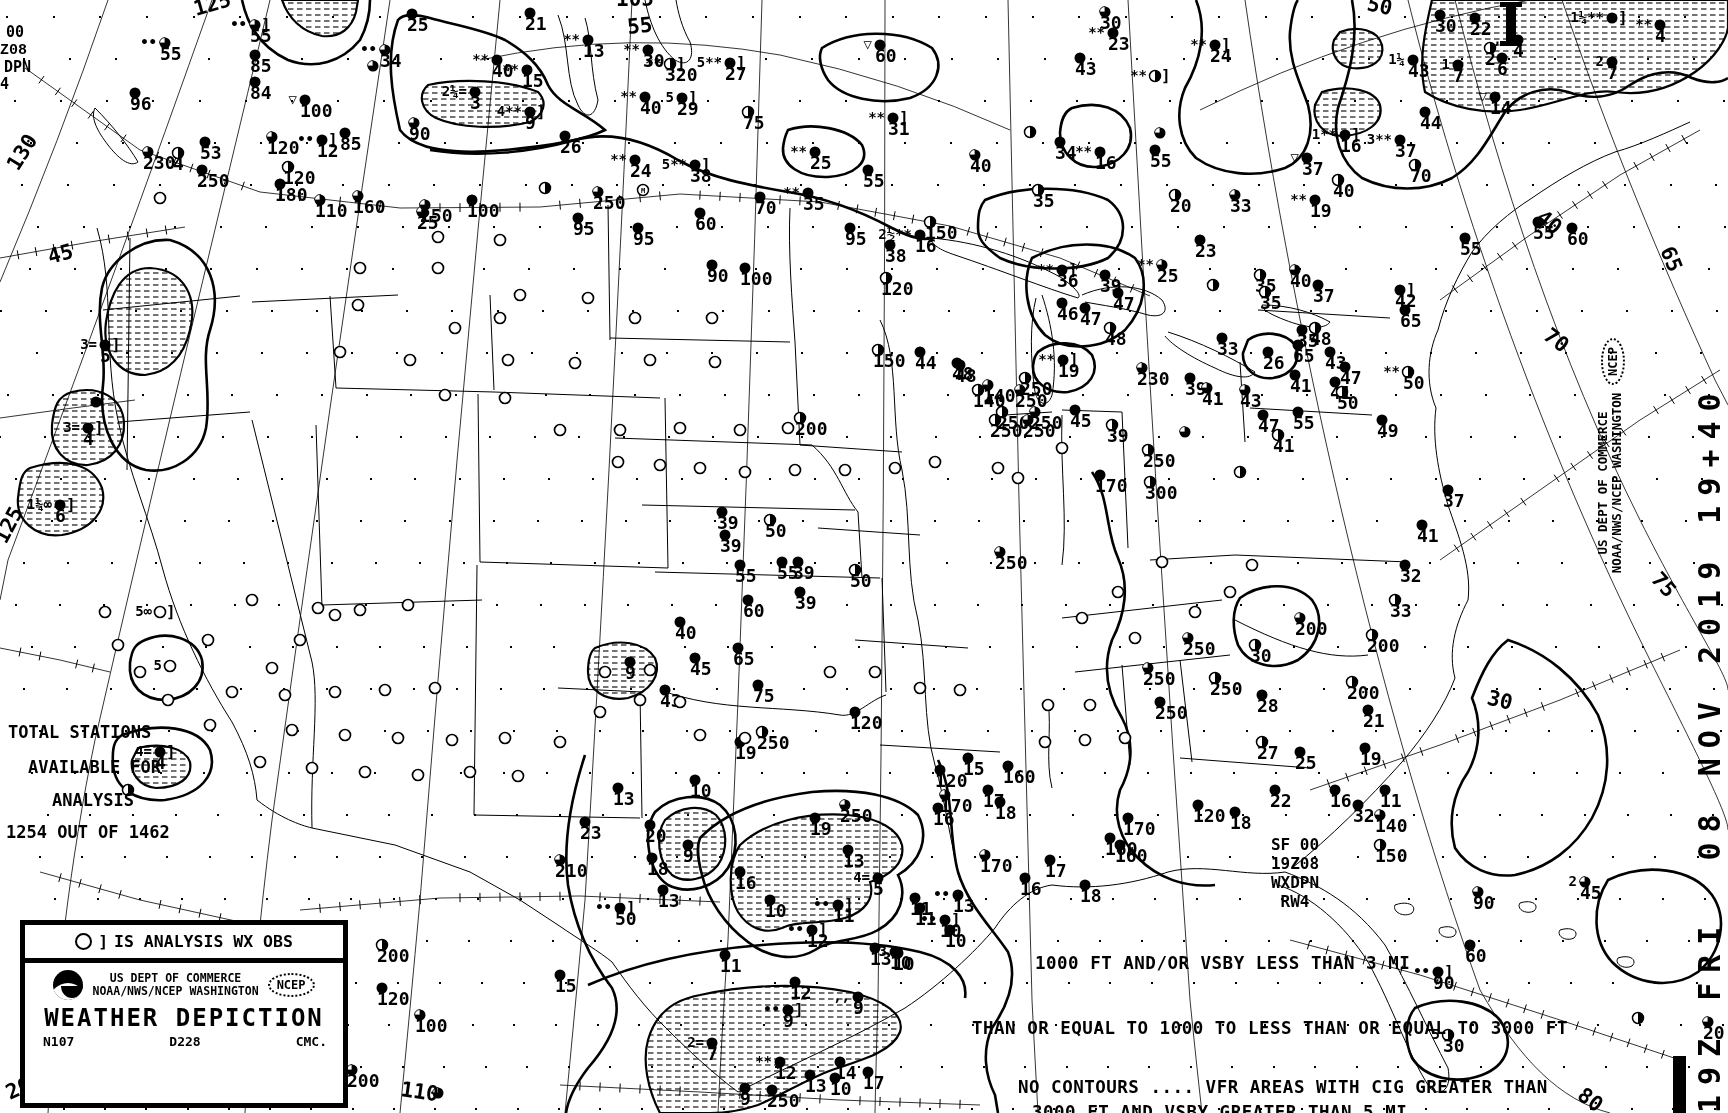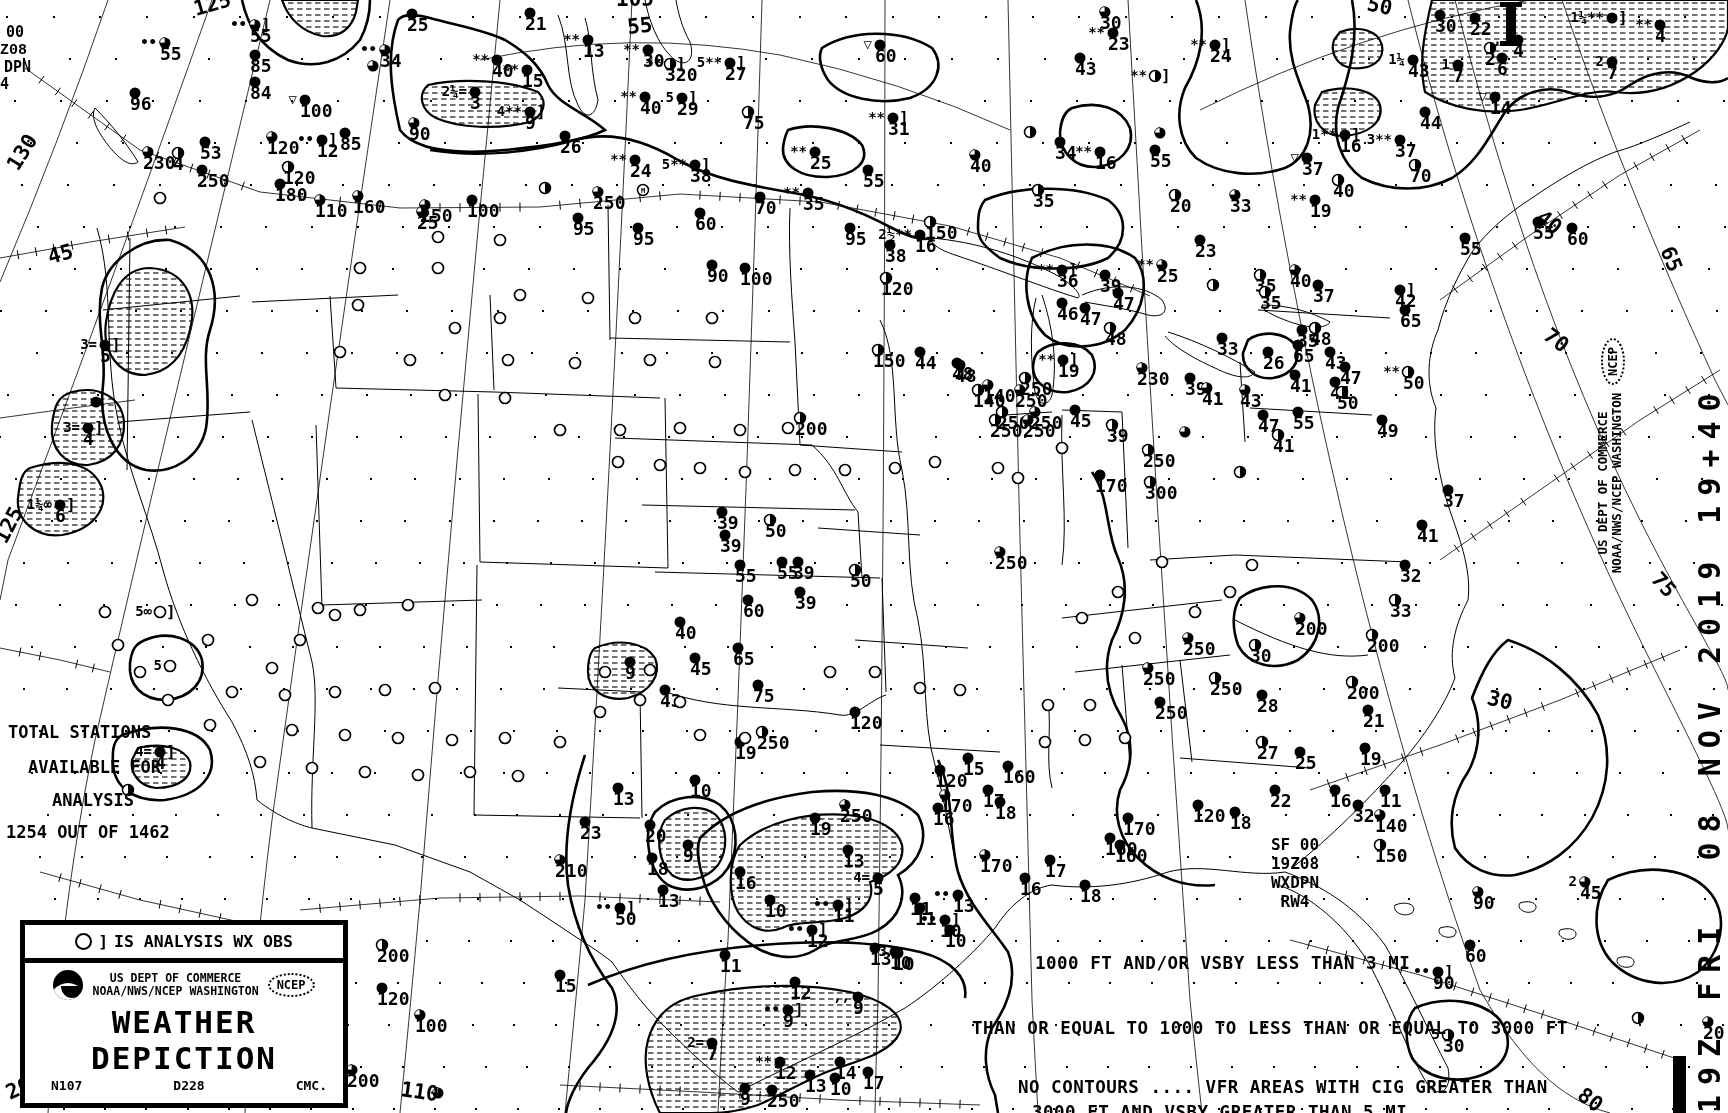--- a/index.html
+++ b/index.html
@@ -17,23 +17,23 @@
            font-size:16.5px;font-weight:bold;gap:6px;}
   .lg-circle{display:inline-block;width:13px;height:13px;border:2.5px solid #000;border-radius:50%;}
   .lg-agency{display:flex;align-items:center;justify-content:center;gap:9px;margin-top:7px;}
   .lg-agency-text{font-size:11.5px;font-weight:bold;line-height:13px;text-align:center;}
   .noaa{width:30px;height:30px;border-radius:50%;background:#000;position:relative;overflow:hidden;flex:0 0 auto;}
   .noaa::after{content:"";position:absolute;left:-5px;top:13px;width:40px;height:24px;background:#fff;
                border-radius:50% 50% 0 0 / 90% 90% 0 0;}
   .noaa::before{content:"";position:absolute;left:8px;top:16px;width:22px;height:12px;background:#000;
                 border-radius:0 0 50% 50% / 0 0 100% 100%;z-index:2;}
   .ncep-oval{border:2px dotted #000;border-radius:50%;padding:3px 7px;font-size:12px;font-weight:bold;flex:0 0 auto;}
-  .lg-title{font-size:31px;font-weight:bold;text-align:center;letter-spacing:2px;margin-top:4px;}
+  .lg-title{font-size:24px;font-weight:bold;text-align:center;letter-spacing:2px;margin-top:4px;}
   .lg-date{font-size:24px;font-weight:bold;text-align:center;letter-spacing:1px;margin-top:2px;}
-  .lg-foot{display:flex;justify-content:space-between;padding:2px 16px 0 26px;font-size:13px;font-weight:bold;}
+  .lg-foot{display:flex;justify-content:space-between;padding:2px 16px 0 18px;font-size:13px;font-weight:bold;}
   
   .vdate{position:absolute;left:1692px;top:1113px;width:980px;transform:rotate(-90deg);transform-origin:0 0;
          font-size:30px;font-weight:bold;letter-spacing:10px;white-space:pre;}
   .vagency{position:absolute;left:1596px;top:578px;width:190px;transform:rotate(-90deg);transform-origin:0 0;
            font-size:12.5px;font-weight:bold;line-height:14px;text-align:center;white-space:pre;}
   .vncep{position:absolute;left:1588px;top:352px;transform:rotate(-90deg);}
   .bar{position:absolute;background:#000;}
 </style>
 </head>
 <body>

